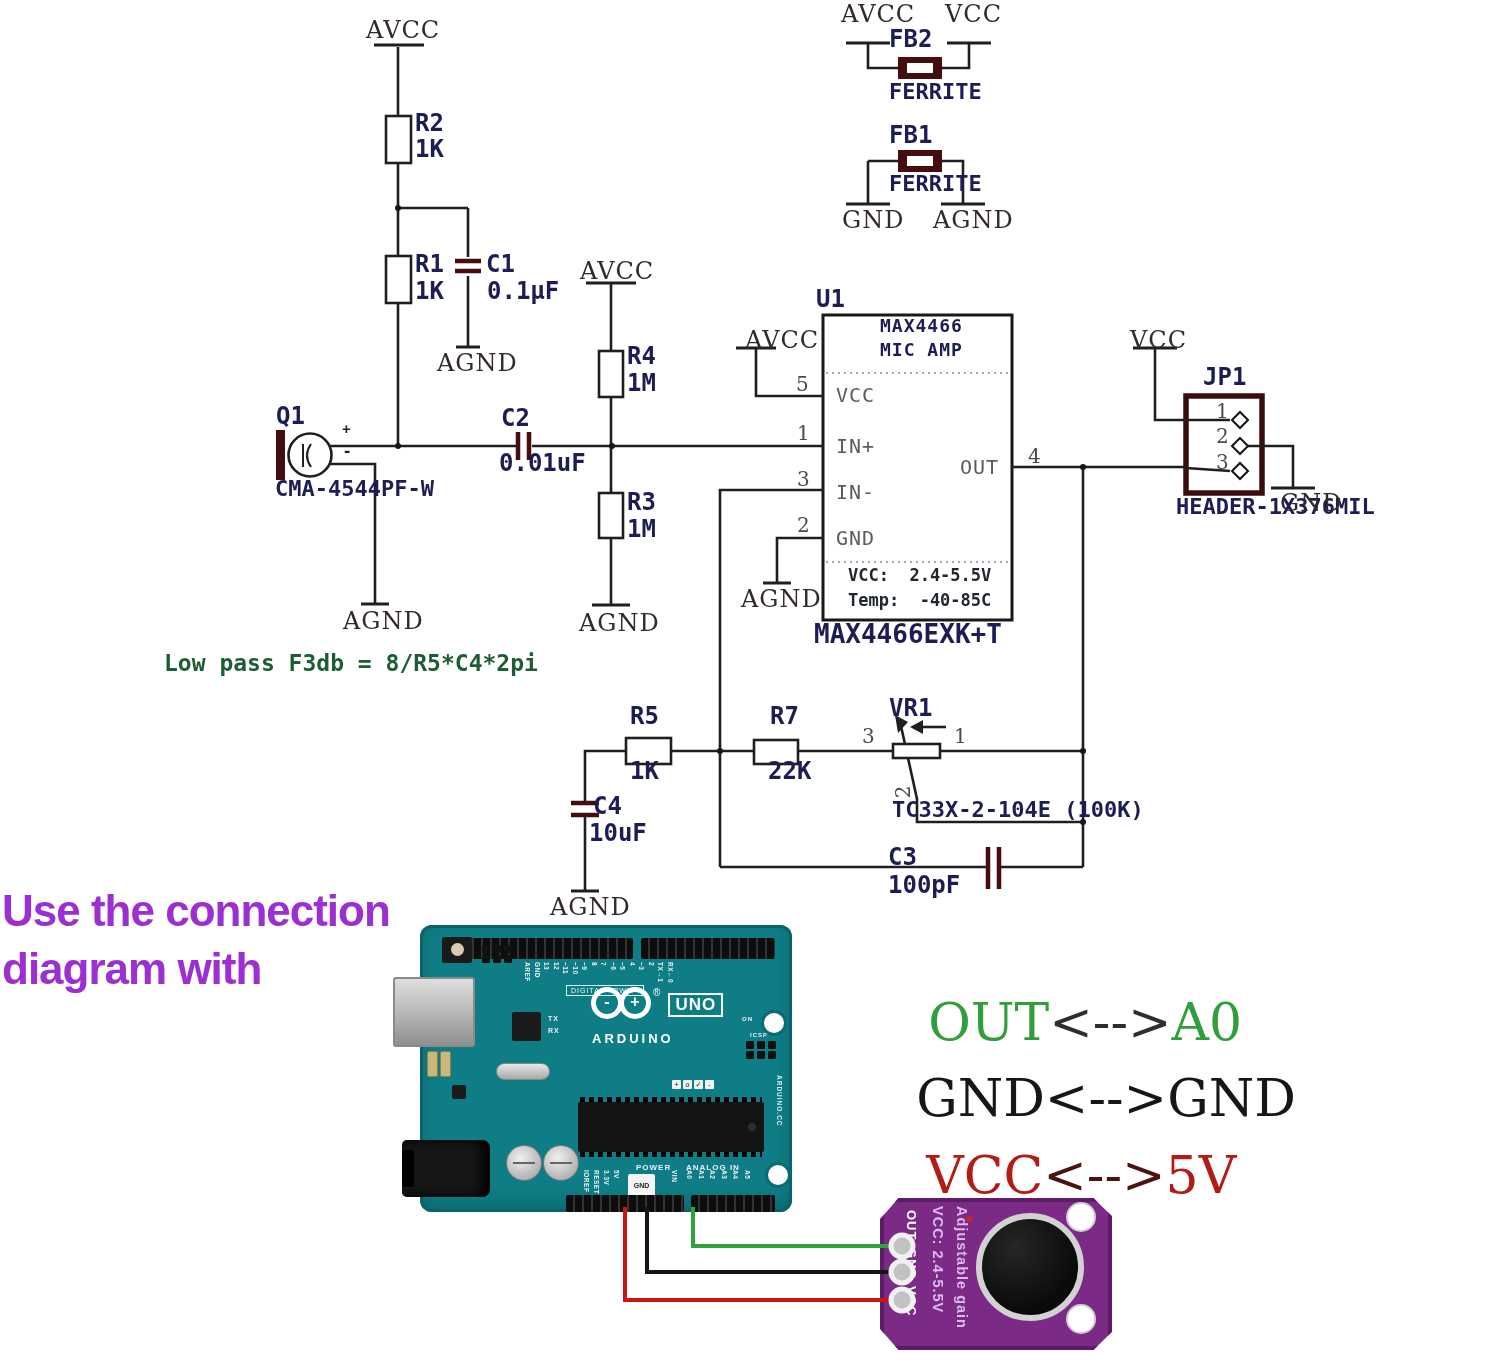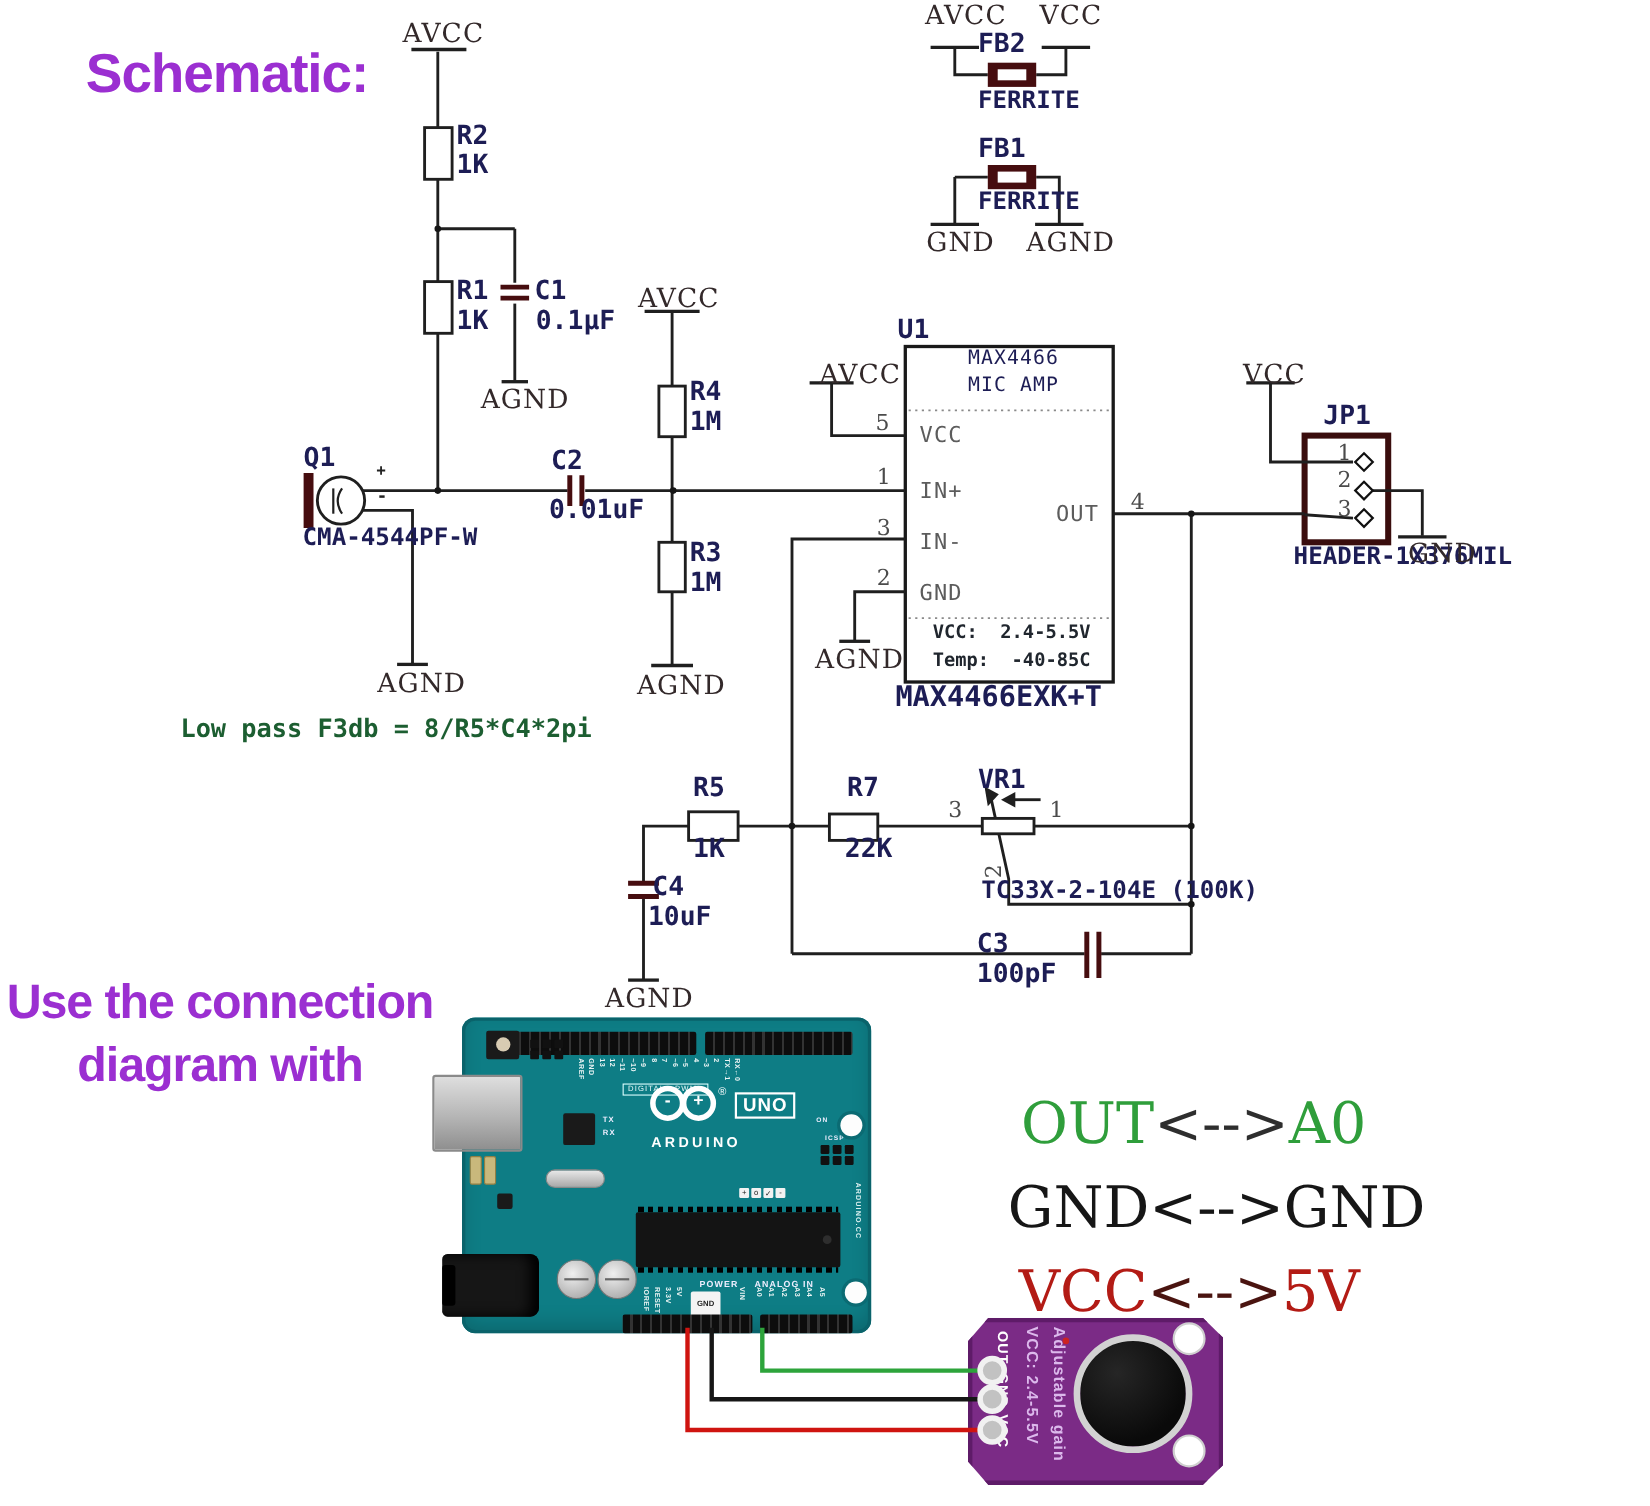--- a/index.html
+++ b/index.html
@@ -13,25 +13,25 @@
   body{background:#fff;font-family:"Liberation Sans",sans-serif;}
   .page{position:relative;width:1500px;height:1369px;background:#fff;overflow:hidden;}
   .abs{position:absolute;}
   svg.overlay{position:absolute;left:0;top:0;z-index:5;pointer-events:none;}
   .lbl{position:absolute;z-index:6;white-space:pre;}
   .n{font-family:"DejaVu Serif",serif;font-size:24px;color:var(--net);letter-spacing:1px;}
   .r{font-family:"DejaVu Sans Mono",monospace;font-weight:bold;font-size:24px;color:var(--navy);}
   .rs{font-family:"DejaVu Sans Mono",monospace;font-weight:bold;font-size:22px;color:var(--navy);}
   .pname{font-family:"DejaVu Sans Mono",monospace;font-size:20px;color:var(--pin);letter-spacing:1px;}
   .pnum{font-family:"DejaVu Serif",serif;font-size:20px;color:#4b4b4b;}
-  .chipname{font-family:"DejaVu Sans Mono",monospace;font-weight:normal;font-size:18px;color:var(--navy);letter-spacing:1px;}
+  .chipname{font-family:"DejaVu Sans Mono",monospace;font-weight:bold;font-size:18px;color:var(--navy);letter-spacing:1px;}
   .spec{font-family:"DejaVu Sans Mono",monospace;font-weight:bold;font-size:17px;color:#20262e;}
   .formula{font-family:"DejaVu Sans Mono",monospace;font-weight:bold;font-size:23px;color:var(--formula_green);}
   .title{font-size:50px;font-weight:bold;letter-spacing:-1px;color:var(--accent);}
-  .heading2{width:396px;text-align:center;font-size:44px;line-height:58px;font-weight:bold;letter-spacing:-1px;color:var(--accent);}
+  .heading2{width:396px;font-size:44px;line-height:58px;font-weight:bold;letter-spacing:-1px;color:var(--accent);}
   .conn{position:absolute;z-index:4;font-family:"DejaVu Serif",serif;font-size:52px;white-space:pre;}
   .conn .arrow{color:#2e2e2e;}
   .conn.c-green span.e{color:var(--green_text);}
   .conn.c-black span.e,.conn.c-black span.arrow{color:#161616;}
   .conn.c-red span.e{color:var(--red_text);} .conn.c-red span.arrow{color:var(--arrow_dark);}
 
   
   #arduino{position:absolute;left:420px;top:925px;width:372px;height:287px;z-index:1;}
   #arduino .pcb{position:absolute;inset:0;background:var(--pcb);border-radius:12px;
      box-shadow:inset 0 0 0 3px var(--pcb_dark), inset 0 -8px 18px rgba(0,0,0,.18);}
@@ -192,21 +192,20 @@
     <path d="M647,1207 V1272 H902" stroke="var(--wblack)" stroke-width="4" fill="none"></path>
     <path d="M625,1207 V1300 H902" stroke="var(--wred)" stroke-width="4" fill="none"></path>
 
     <g>
       <circle cx="902" cy="1246" r="11" fill="#c2c2c2" stroke="#f1f1f1" stroke-width="5"></circle>
       <circle cx="902" cy="1272" r="11" fill="#c2c2c2" stroke="#f1f1f1" stroke-width="5"></circle>
       <circle cx="902" cy="1300" r="11" fill="#c2c2c2" stroke="#f1f1f1" stroke-width="5"></circle>
     </g>
   </svg>
 
-  <div class="lbl title" style="left:78px;top:38px;">Schematic:</div>
   <div class="abs heading2" style="left:2px;top:882px;z-index:2;">
     <div>Use the connection</div>
     <div>diagram with</div>
   </div>
 
   <div class="lbl n" style="left:366px;top:16px;">AVCC</div>
   <div class="lbl n" style="left:437px;top:349px;">AGND</div>
   <div class="lbl n" style="left:580px;top:257px;">AVCC</div>
   <div class="lbl n" style="left:579px;top:609px;">AGND</div>
   <div class="lbl n" style="left:343px;top:607px;">AGND</div>

